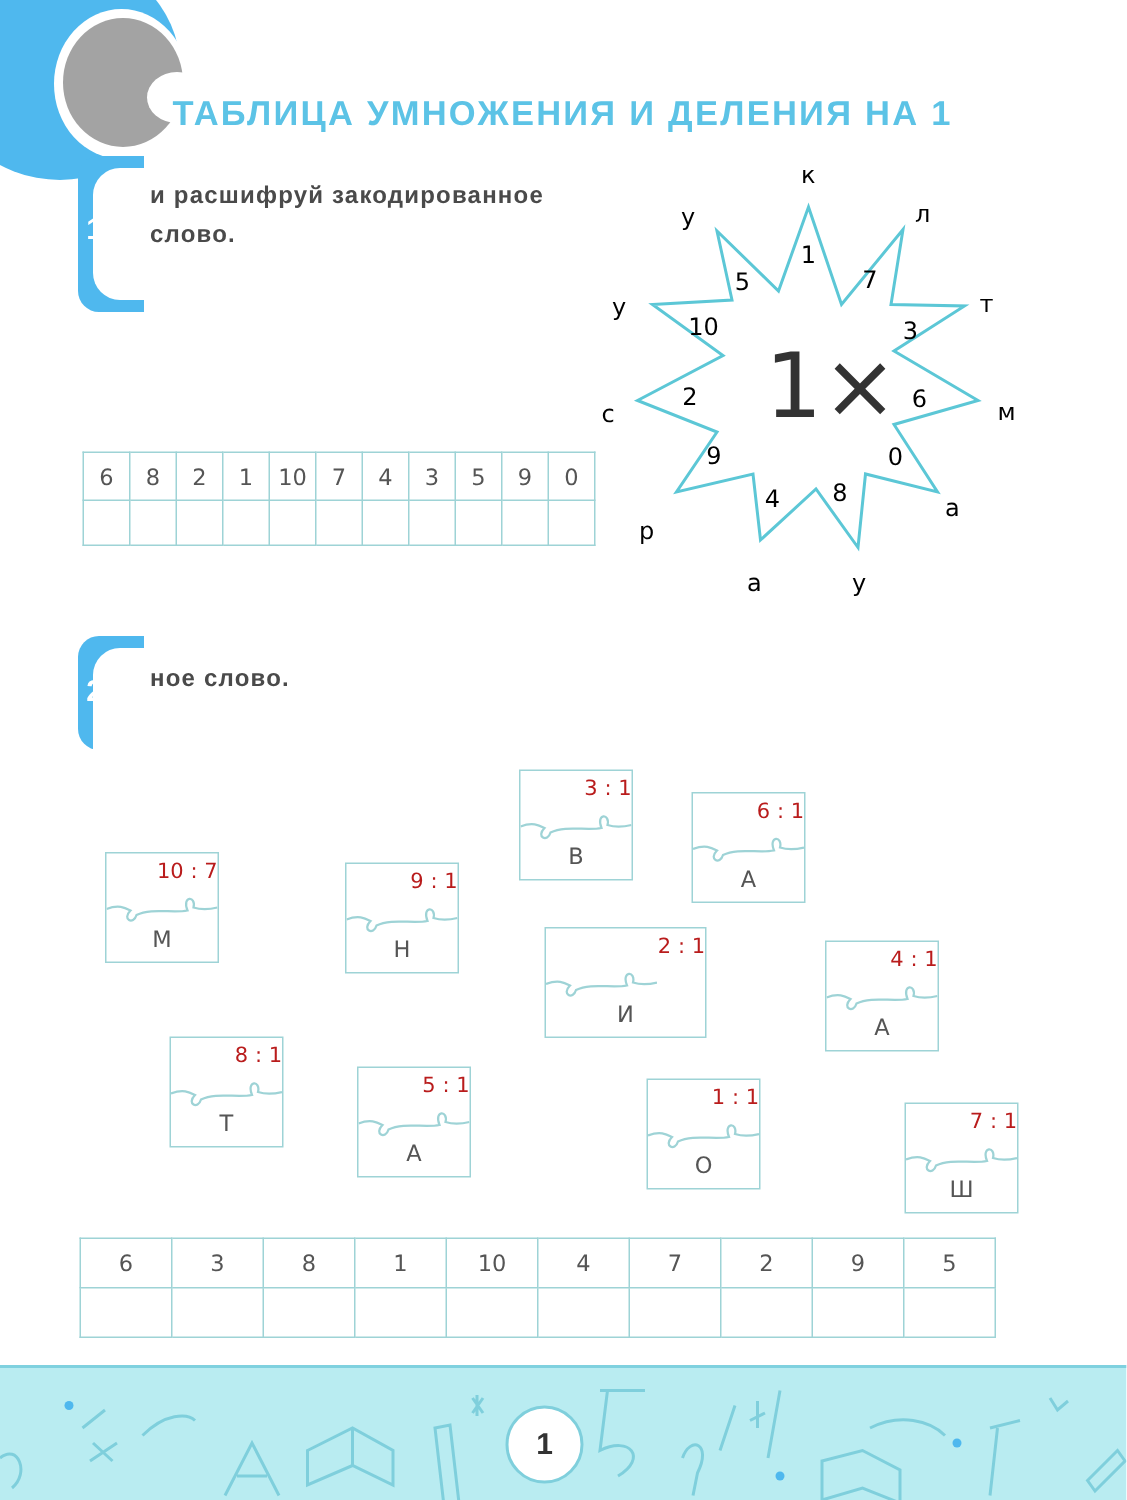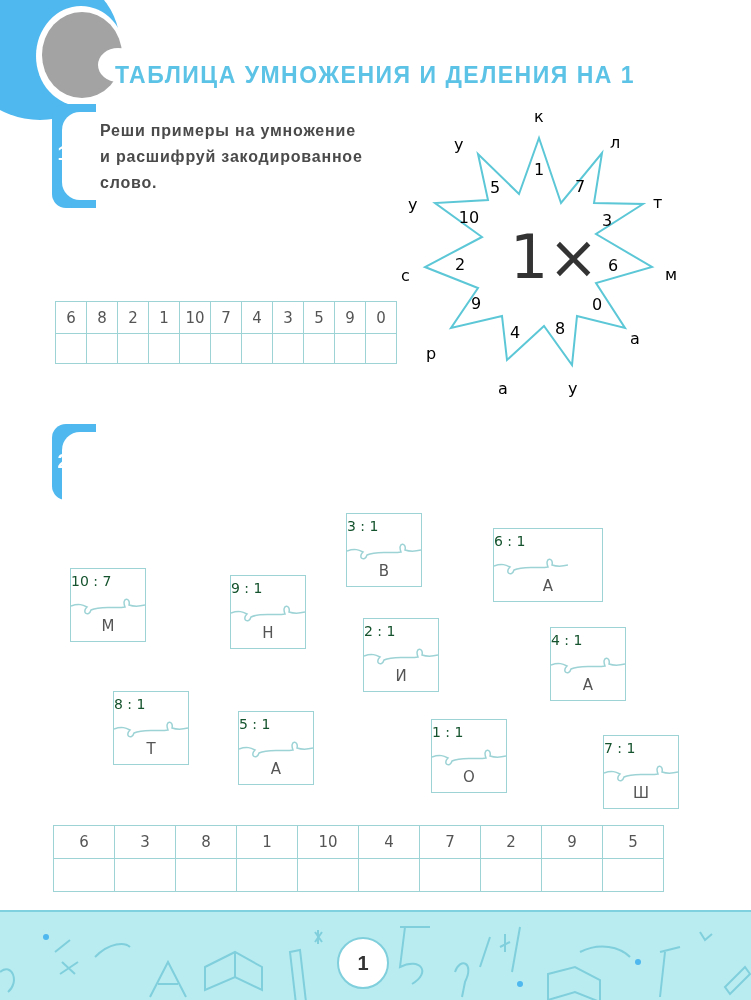--- a/index.html
+++ b/index.html
@@ -29,21 +29,21 @@
   table.grid td { border:1.5px solid #9ed3d6; text-align:center; font-size:15px; color:#555;
                   font-family:"DejaVu Sans", sans-serif; padding:0; }
 
   
   .star-lbl { font-size:16px; color:#555; font-family:"DejaVu Sans", sans-serif; }
   .star-num { font-size:16px; color:#555; font-family:"DejaVu Sans", sans-serif; text-anchor:middle; }
 
   
   .piece { position:absolute; width:74px; height:72px; border:1.5px solid #9ed3d6; background:#fff; }
   .piece svg { position:absolute; left:0; top:0; }
-  .piece .expr { position:absolute; top:4px; left:0; width:100%; text-align:left; font-size:14px; color:#14532d; }
+  .piece .expr { position:absolute; top:4px; left:0; width:100%; text-align:right; font-size:14px; color:#b91c1c; }
   .piece .letter { position:absolute; bottom:6px; left:0; width:100%; text-align:center; font-size:15px; color:#555; }
 
   
   .footer { left:0; top:910px; width:751px; height:90px; background:#b9ecf1; border-top:2px solid #7fd1df; }
   .page-num { left:337px; top:937px; width:48px; height:48px; border-radius:50%; background:#fff;
               border:2px solid #7fcfdc; text-align:center; line-height:48px; font-weight:bold;
               font-size:20px; color:#333; font-family:"Liberation Sans", sans-serif; }
 </style>
 </head>
 <body>
@@ -51,21 +51,20 @@
 <div class="abs logo-blue"></div>
 <div class="abs logo-ring"></div>
 <div class="abs logo-grey"></div>
 <div class="abs logo-notch"></div>
 <div class="abs title">ТАБЛИЦА УМНОЖЕНИЯ И ДЕЛЕНИЯ НА 1</div>
 
 <div class="abs badge" style="left:52px; top:104px;">
   <span class="badge-num" style="top:38px;">1</span>
 </div>
 <div class="abs task-text" style="left:100px; top:118px; width:330px;">
-  <div>Реши примеры на умножение</div>
   <div>и расшифруй закодированное</div>
   <div>слово.</div>
 </div>
 
 <svg class="abs" style="left:390px; top:100px;" width="330" height="310" viewBox="0 0 330 310">
   <g fill="none" stroke="#5cc7d6" stroke-width="2">
     <polygon points="149,38 171,103 212,53 204,103 253,104 206,134 262,167 206,183 235,228 187,216 182,265 154,226 117,260 112,216 61,228 88,188 35,167 92,137 45,103 98,100 88,54 129,94"></polygon>
   </g>
   <text x="120" y="178" font-size="60" fill="#333" font-family="DejaVu Sans, sans-serif">1×</text>
 
@@ -122,20 +121,21 @@
     <td></td>
     <td></td>
   </tr>
 </tbody>
   </table>
 
 <div class="abs badge" style="left:52px; top:424px; height:76px;">
   <span class="badge-num" style="top:26px;">2</span>
 </div>
 <div class="abs task-text" style="left:100px; top:440px; width:600px;">
+  <div>ное слово.</div>
 </div>
 
 <div class="piece" style="left:70px; top:568px;">
   <svg width="74" height="72">
       <path d="M0,37 C8,34 12,36 16,38 C10,44 18,48 20,41 C30,36 44,40 54,38 C50,28 60,28 58,36 C64,38 70,37 74,36" fill="none" stroke="#9ed3d6" stroke-width="1.5"></path>
     </svg>
   <div class="expr">10 : 7</div>
   <div class="letter">М</div>
 </div>
 <div class="piece" style="left:230px; top:575px;">
@@ -145,28 +145,28 @@
   <div class="expr">9 : 1</div>
   <div class="letter">Н</div>
 </div>
 <div class="piece" style="left:346px; top:513px;">
   <svg width="74" height="72">
       <path d="M0,37 C8,34 12,36 16,38 C10,44 18,48 20,41 C30,36 44,40 54,38 C50,28 60,28 58,36 C64,38 70,37 74,36" fill="none" stroke="#9ed3d6" stroke-width="1.5"></path>
     </svg>
   <div class="expr">3 : 1</div>
   <div class="letter">В</div>
 </div>
-<div class="piece" style="left:493px; top:528px;padding-left:34px;">
+<div class="piece" style="left:461px; top:528px;">
   <svg width="74" height="72">
       <path d="M0,37 C8,34 12,36 16,38 C10,44 18,48 20,41 C30,36 44,40 54,38 C50,28 60,28 58,36 C64,38 70,37 74,36" fill="none" stroke="#9ed3d6" stroke-width="1.5"></path>
     </svg>
   <div class="expr">6 : 1</div>
   <div class="letter">А</div>
 </div>
-<div class="piece" style="left:363px; top:618px;">
+<div class="piece" style="left:363px; top:618px;padding-left:32px;">
   <svg width="74" height="72">
       <path d="M0,37 C8,34 12,36 16,38 C10,44 18,48 20,41 C30,36 44,40 54,38 C50,28 60,28 58,36 C64,38 70,37 74,36" fill="none" stroke="#9ed3d6" stroke-width="1.5"></path>
     </svg>
   <div class="expr">2 : 1</div>
   <div class="letter">И</div>
 </div>
 <div class="piece" style="left:550px; top:627px;">
   <svg width="74" height="72">
       <path d="M0,37 C8,34 12,36 16,38 C10,44 18,48 20,41 C30,36 44,40 54,38 C50,28 60,28 58,36 C64,38 70,37 74,36" fill="none" stroke="#9ed3d6" stroke-width="1.5"></path>
     </svg>

